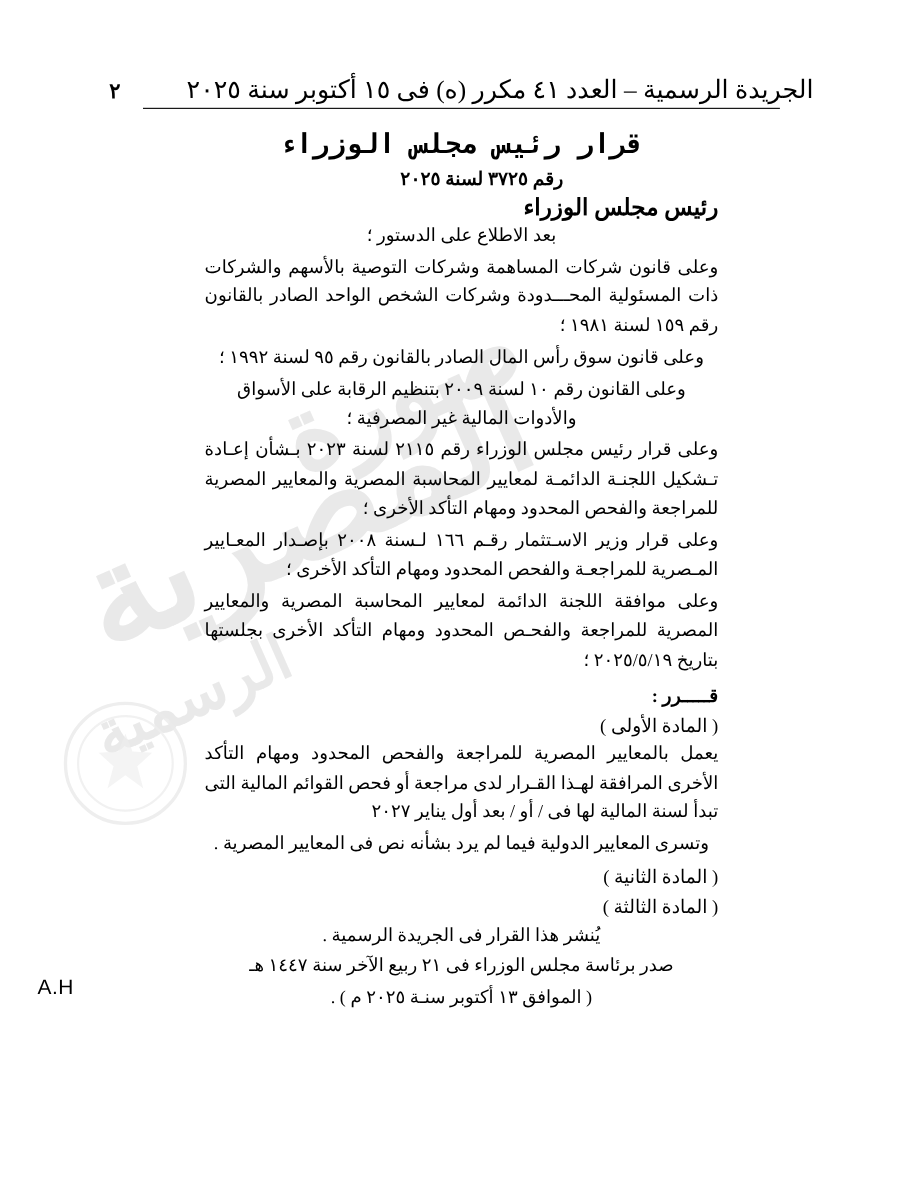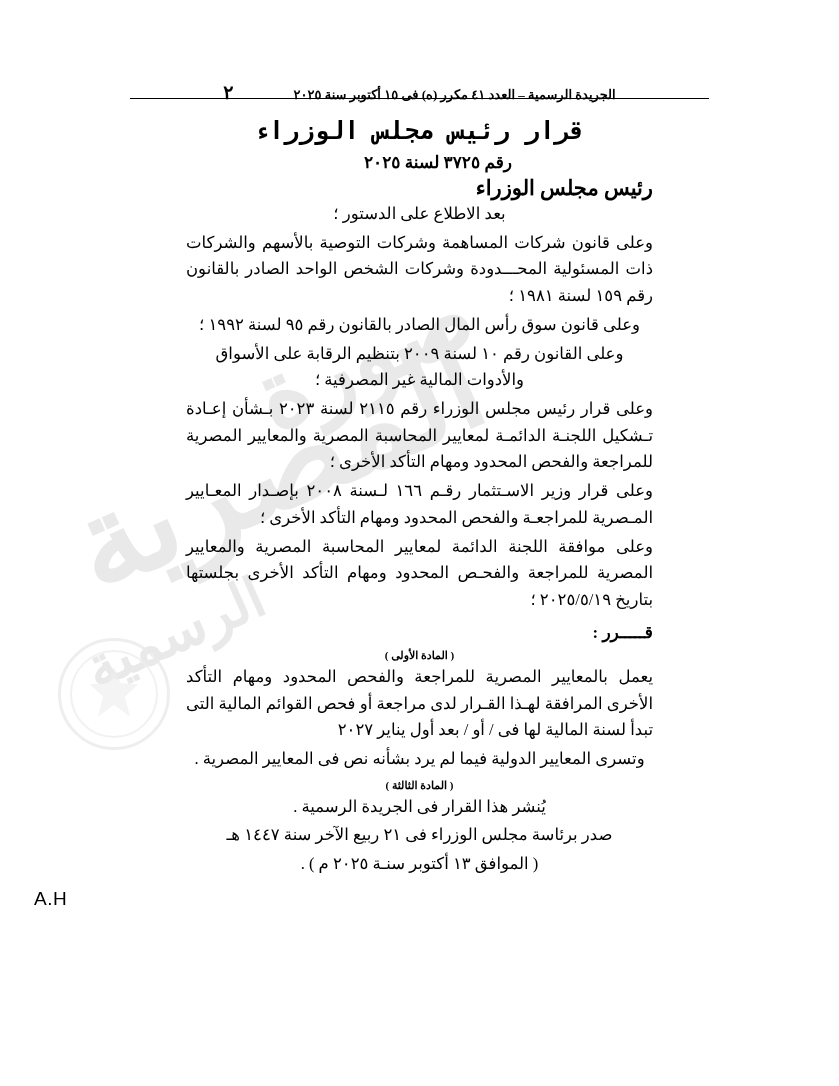--- a/index.html
+++ b/index.html
@@ -110,23 +110,22 @@
     justify-content: center;
     gap: 60px;
     font-size: 19px;
     font-weight: bold;
   }
   .page-num {
     font-size: 19px;
     font-weight: bold;
   }
   .header-title {
-    font-size: 13px;
-    font-weight: bold;
-    margin-top: 19px;
+    font-size: 23px;
+    font-weight: normal;
   }
   .rule {
     position: absolute;
     top: 98px;
     left: 130px;
     right: 130px;
     border-bottom: 1.6px solid #000;
   }
 
   .doc-title {
@@ -180,23 +179,23 @@
   }
 
   .decide {
     text-align: right;
     font-weight: bold;
     font-size: 17px;
     margin: 8px 0 4px 0;
     letter-spacing: 2px;
   }
   .article-head {
-    text-align: center;
-    font-weight: bold;
-    font-size: 11px;
+    text-align: right;
+    font-weight: normal;
+    font-size: 17px;
     margin: 6px 0 2px 0;
   }
 
   .footer-mark {
     position: absolute;
     left: 34px;
     top: 888px;
     font-family: "Liberation Sans", sans-serif;
     font-size: 19px;
     direction: ltr;
@@ -239,20 +238,21 @@
       <p class="para just">وعلى قرار رئيس مجلس الوزراء رقم ٢١١٥ لسنة ٢٠٢٣ بـشأن إعـادة تـشكيل اللجنـة الدائمـة لمعايير المحاسبة المصرية والمعايير المصرية للمراجعة والفحص المحدود ومهام التأكد الأخرى ؛</p>
       <p class="para just">وعلى قرار وزير الاسـتثمار رقـم ١٦٦ لـسنة ٢٠٠٨ بإصـدار المعـايير المـصرية للمراجعـة والفحص المحدود ومهام التأكد الأخرى ؛</p>
       <p class="para just">وعلى موافقة اللجنة الدائمة لمعايير المحاسبة المصرية والمعايير المصرية للمراجعة والفحـص المحدود ومهام التأكد الأخرى بجلستها بتاريخ ٢٠٢٥/٥/١٩ ؛</p>
 
       <div class="decide">قـــــرر :</div>
 
       <div class="article-head">( المادة الأولى )</div>
       <p class="para just">يعمل بالمعايير المصرية للمراجعة والفحص المحدود ومهام التأكد الأخرى المرافقة لهـذا القـرار لدى مراجعة أو فحص القوائم المالية التى تبدأ لسنة المالية لها فى / أو / بعد أول يناير ٢٠٢٧</p>
       <p class="para center">وتسرى المعايير الدولية فيما لم يرد بشأنه نص فى المعايير المصرية .</p>
 
+      <div class="article-head">( المادة الثانية )</div>
 
       <div class="article-head">( المادة الثالثة )</div>
       <p class="para center">يُنشر هذا القرار فى الجريدة الرسمية .</p>
       <p class="para center">صدر برئاسة مجلس الوزراء فى ٢١ ربيع الآخر سنة ١٤٤٧ هـ</p>
       <p class="para center">( الموافق ١٣ أكتوبر سنـة ٢٠٢٥ م ) .</p>
 
     </div>
 
     <div class="footer-mark">A.H</div>
 

